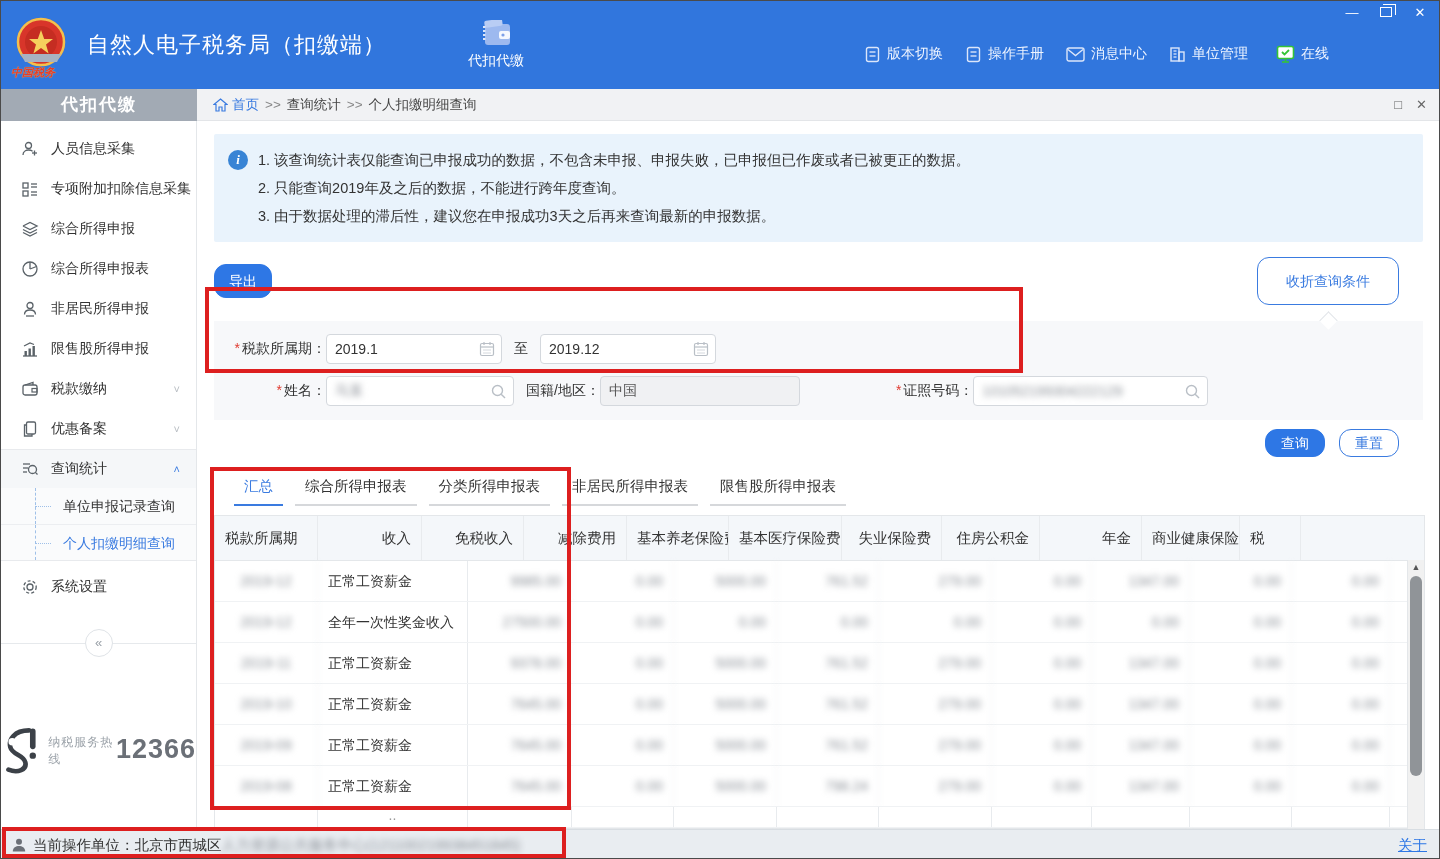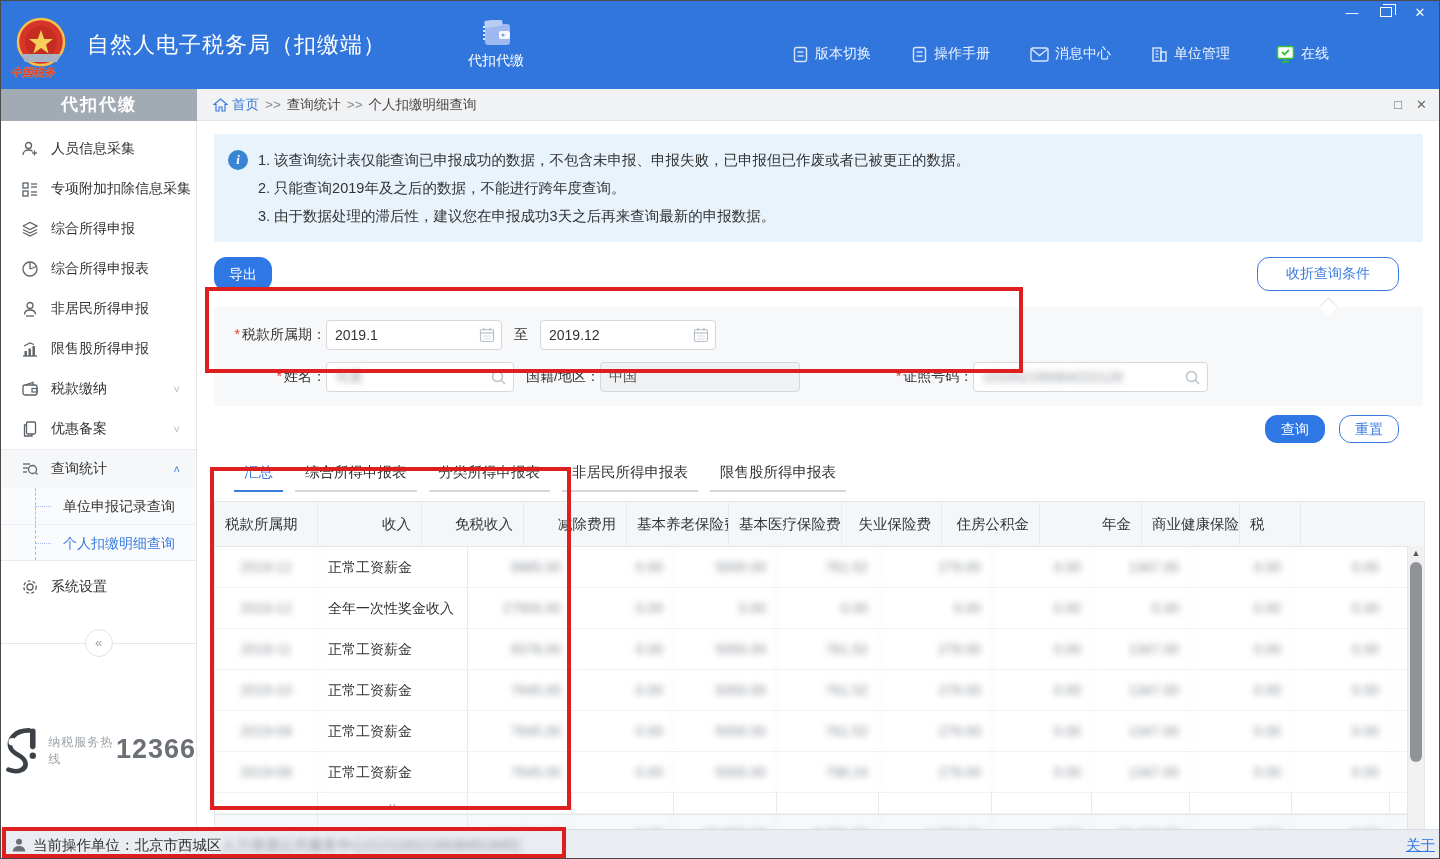--- a/index.html
+++ b/index.html
@@ -7,21 +7,21 @@
   body { font-family:"Liberation Sans","DejaVu Sans",sans-serif; font-size:14px; color:#333; background:#fff; }
   .window { position:relative; width:1440px; height:859px; border:1px solid #4a4a4a; background:#fff; overflow:hidden; }
 
   
   .topbar { height:88px; background:#3176dd; display:flex; align-items:center; position:relative; color:#fff; }
   .emblem { width:52px; height:62px; margin:4px 12px 0 14px; position:relative; flex:0 0 auto; }
   .emblem .caption { position:absolute; left:-4px; bottom:-2px; font-size:11px; font-weight:bold; font-style:italic; color:#e23c2b; text-shadow:0 0 1px #f5cf6b; white-space:nowrap; }
   .app-title { font-size:22px; letter-spacing:1px; margin-left:8px; white-space:nowrap; }
   .top-tab { display:flex; flex-direction:column; align-items:center; justify-content:center; margin-left:64px; height:88px; padding:0 18px; cursor:pointer; }
   .top-tab .tab-label { font-size:14px; margin-top:4px; }
-  .top-menu { position:absolute; right:110px; top:44px; display:flex; align-items:center; gap:40px;justify-content:flex-end; }
+  .top-menu { position:absolute; right:110px; top:44px; display:flex; align-items:center; gap:22px;justify-content:flex-end; }
   .top-menu .menu-item { display:flex; align-items:center; gap:6px; font-size:14px; color:#eef4ff; cursor:pointer; white-space:nowrap; }
   .online { display:flex; align-items:center; gap:6px; margin-left:6px; }
   .win-controls { position:absolute; right:10px; top:4px; display:flex; gap:16px; align-items:center; }
   .win-btn { color:#fff; font-size:13px; width:18px; text-align:center; cursor:pointer; }
   .restore-glyph { display:inline-block; width:12px; height:10px; border:1px solid #fff; position:relative; }
   .restore-glyph::before { content:""; position:absolute; left:2px; top:-4px; width:12px; height:10px; border:1px solid #fff; border-bottom:none; border-left:none; }
 
   
   .subbar { height:32px; display:flex; }
   .side-head { width:196px; background:#a2aab4; color:#fff; font-size:17px; font-weight:bold; text-align:center; line-height:32px; position:relative; letter-spacing:2px; }
@@ -59,21 +59,21 @@
   .notice { background:#e9f3fc; border-radius:2px; padding:12px 14px; display:flex; gap:10px; }
   .notice .nlines { display:flex; flex-direction:column; }
   .notice .nline { line-height:28px; font-size:14.5px; color:#333; }
   .info-ic { width:20px; height:20px; border-radius:50%; background:#3884d5; color:#fff; font-size:13px; font-weight:bold; text-align:center; line-height:20px; margin-top:4px; flex:0 0 auto; font-style:italic; font-family:"Liberation Serif",serif; }
 
   .toolbar { margin-top:15px; display:flex; align-items:center; }
   .btn { display:inline-block; border-radius:12px; text-align:center; cursor:pointer; font-size:14px; }
   .btn-primary { background:#2e77e5; color:#fff; border:1px solid #2e77e5; }
   .btn-outline { background:#fff; color:#3a7be0; border:1px solid #3a7be0; }
   .export-btn { width:58px; height:34px; line-height:32px; }
-  .collapse-query-btn { margin-left:auto; width:142px; height:34px; line-height:32px; margin-right:24px;font-family:Liberation Serif, serif; }
+  .collapse-query-btn { margin-left:auto; width:142px; height:48px; line-height:32px; margin-right:24px; }
 
   .form-panel { margin-top:16px; background:#f7f8fa; position:relative; padding:13px 0 14px 0; }
   .form-panel .notch { position:absolute; top:-7px; right:88px; width:13px; height:13px; background:#fff; border-left:1px solid #e2e5e9; border-top:1px solid #e2e5e9; transform:rotate(45deg); }
   .frow { display:flex; align-items:center; height:30px; }
   .frow + .frow { margin-top:12px; }
   .flabel { width:112px; text-align:right; color:#333; white-space:nowrap; }
   .req { color:#e03b30; margin-right:2px; }
   .finput { position:relative; height:30px; background:#fff; border:1px solid #d4d8dd; border-radius:4px; display:flex; align-items:center; padding:0 26px 0 8px; color:#333; font-size:14px; }
   .finput.disabled { background:#f0f1f3; color:#555; }
   .finput .end-ic { position:absolute; right:6px; top:6px; }
@@ -106,21 +106,21 @@
   .trow.total { background:#f6f8fa; border-top:1px solid #e4e7ea; }
   .trow.total .td { height:38px; line-height:38px; }
   .al { text-align:left; } .ac { text-align:center; } .ar { text-align:right; }
 
   .vscroll { position:absolute; right:0; top:44px; bottom:0; width:17px; background:#f1f1f1; border-left:1px solid #e4e7ea; }
   .vscroll .arr { position:absolute; left:0; width:16px; height:14px; color:#555; font-size:9px; text-align:center; line-height:14px; }
   .vscroll .arr.up { top:0; }
   .vscroll .thumb { position:absolute; left:2px; width:12px; top:16px; height:200px; background:#909498; border-radius:6px; }
 
   
-  .statusbar { height:31px; background:#e9edf1; border-top:1px solid #d8dde2; display:flex; align-items:center; padding:0 4px 0 10px; font-size:14.5px; color:#333; }
+  .statusbar { height:31px; background:#e9edf1; border-top:1px solid #d8dde2; display:flex; align-items:center; padding:0 12px 0 10px; font-size:14.5px; color:#333; }
   .statusbar .about { margin-left:auto; color:#2e77e5; text-decoration:underline; cursor:pointer; }
 
   
   .redbox { position:absolute; border:4px solid #dd1f1f; pointer-events:none; z-index:50; }
   .rb-form { left:204px; top:286px; width:818px; height:86px; }
   .rb-table { left:209px; top:466px; width:361px; height:343px; }
   .rb-status { left:1px; top:826px; width:564px; height:31px; }
 
   svg { display:block; }
 </style>

